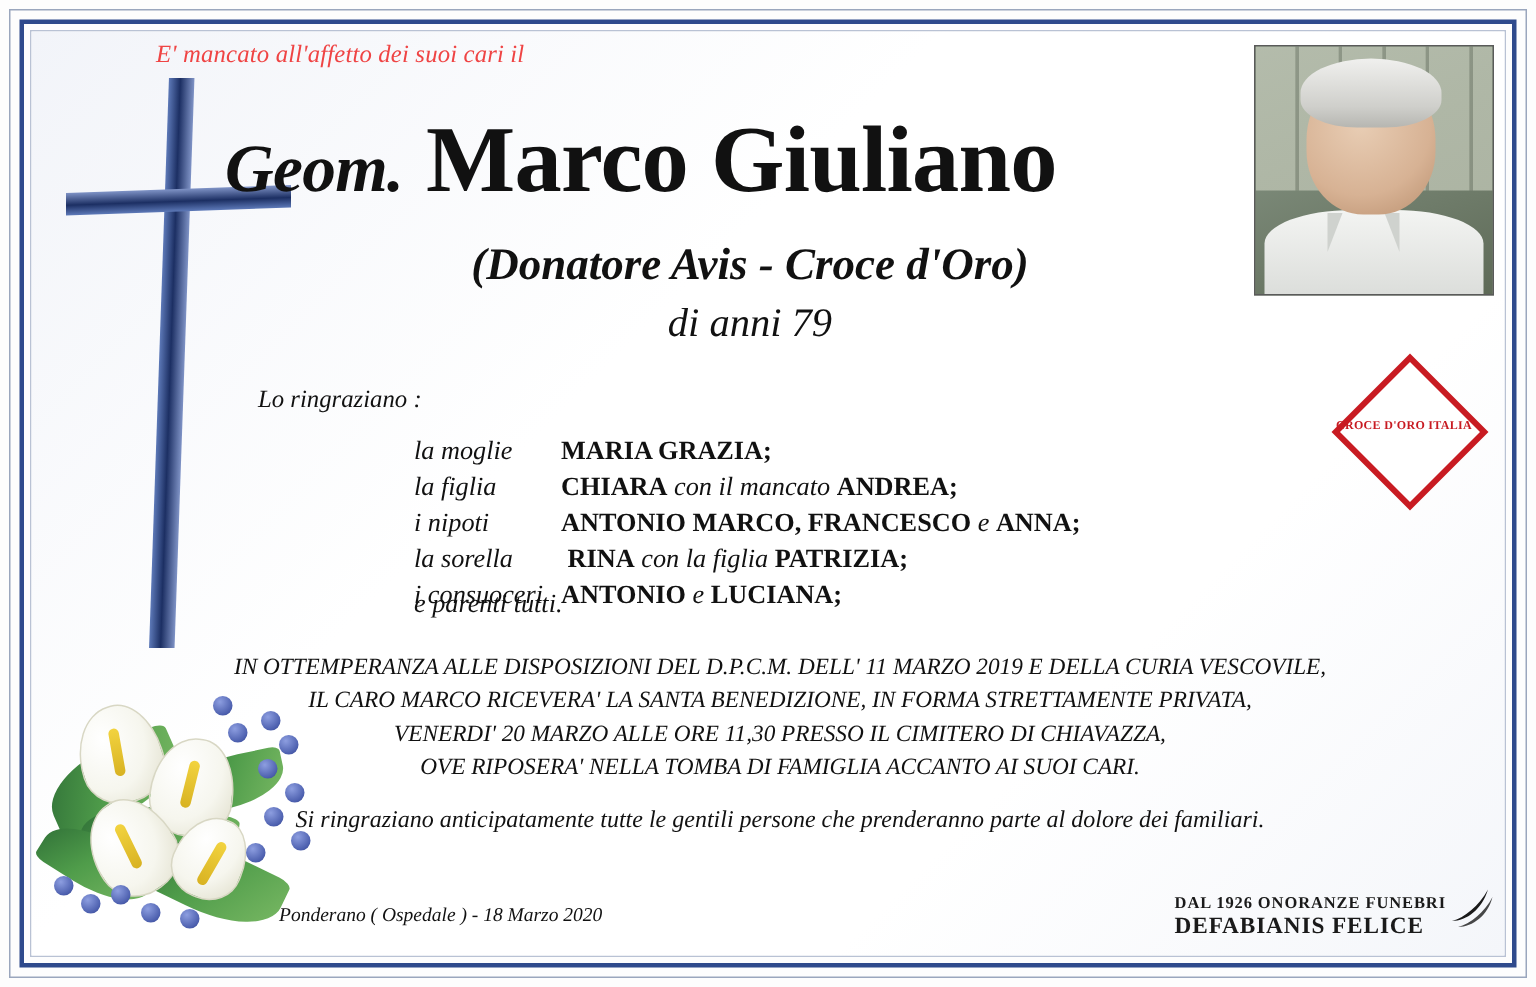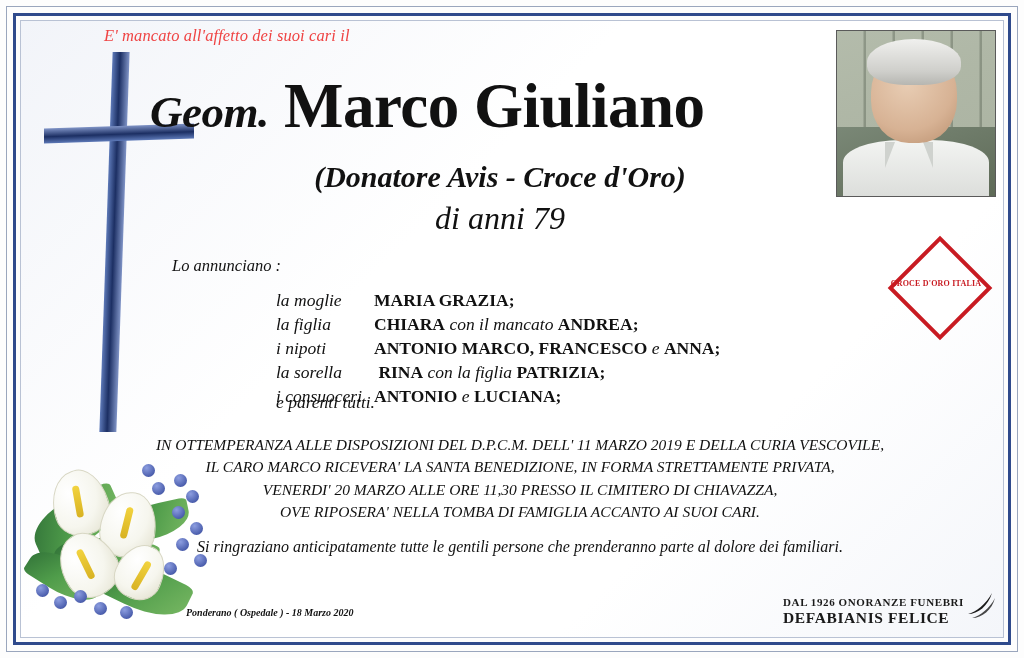--- a/index.html
+++ b/index.html
@@ -116,21 +116,21 @@
     font-weight: bold;
     font-style: italic;
   }
 
   .age {
     position: absolute;
     left: 150px;
     top: 200px;
     width: 700px;
     text-align: center;
-    font-size: 32px;
+    font-size: 27px;
     font-style: italic;
   }
 
   .photo {
     position: absolute;
     right: 28px;
     top: 30px;
     width: 158px;
     height: 165px;
     border: 1px solid #5a5a5a;
@@ -267,23 +267,22 @@
     width: 740px;
     text-align: center;
     font-size: 16px;
     font-style: italic;
   }
 
   .place-date {
     position: absolute;
     left: 186px;
     bottom: 40px;
-    font-size: 10px;
-    font-style: italic;
-    font-weight: bold;
+    font-size: 13px;
+    font-style: italic;
   }
 
   .agency {
     position: absolute;
     right: 60px;
     bottom: 32px;
     text-align: left;
     line-height: 1.12;
   }
   .agency .line1 {
@@ -378,21 +377,21 @@
     <div class="hair"></div>
   </div>
 
   <div class="emblem">
     <div class="dia"></div>
     <div class="inner">
       <span>CROCE D'ORO ITALIA</span>
     </div>
   </div>
 
-  <div class="announce">Lo annunciano :</div>
+  <div class="announce">Lo ringraziano :</div>
 
   <table class="rel-table">
     <tbody>
         <tr>
       <td class="rel">la moglie</td>
       <td class="nm">MARIA GRAZIA;</td>
     </tr>
     <tr>
       <td class="rel">la figlia</td>
       <td class="nm"><span>CHIARA</span><span class="it"> con il mancato </span><span>ANDREA;</span></td>

